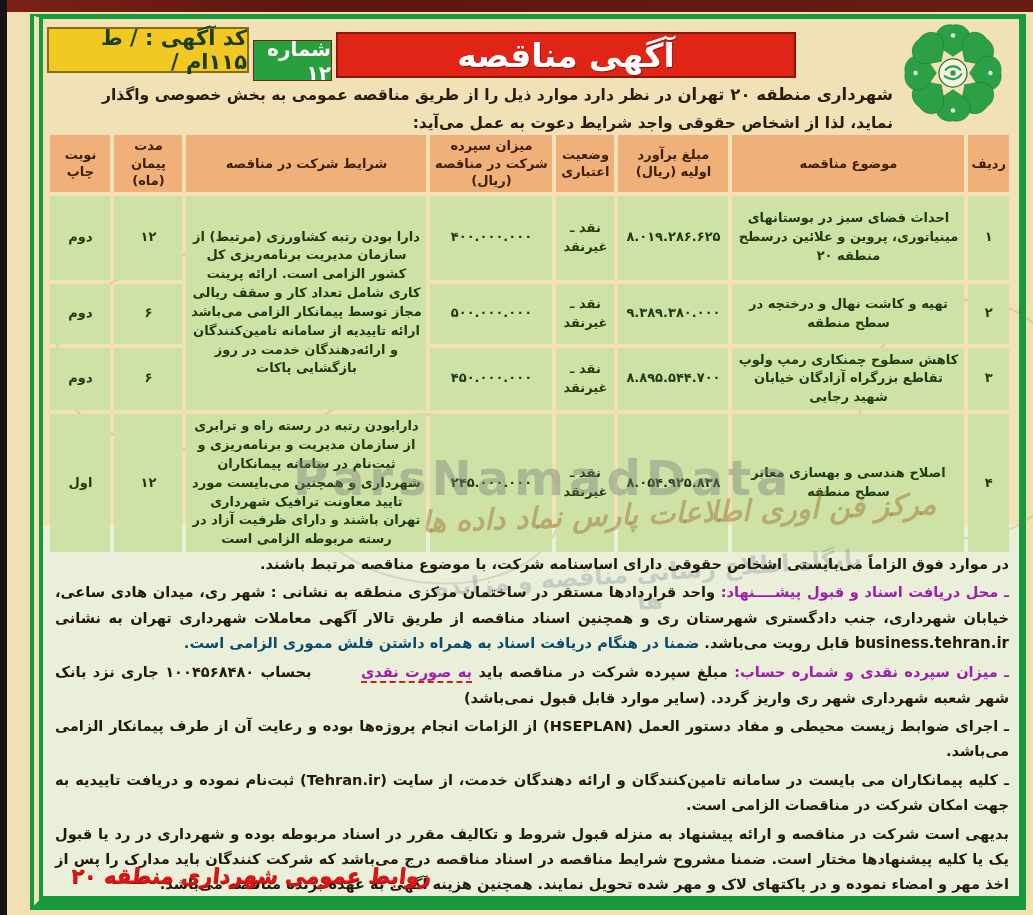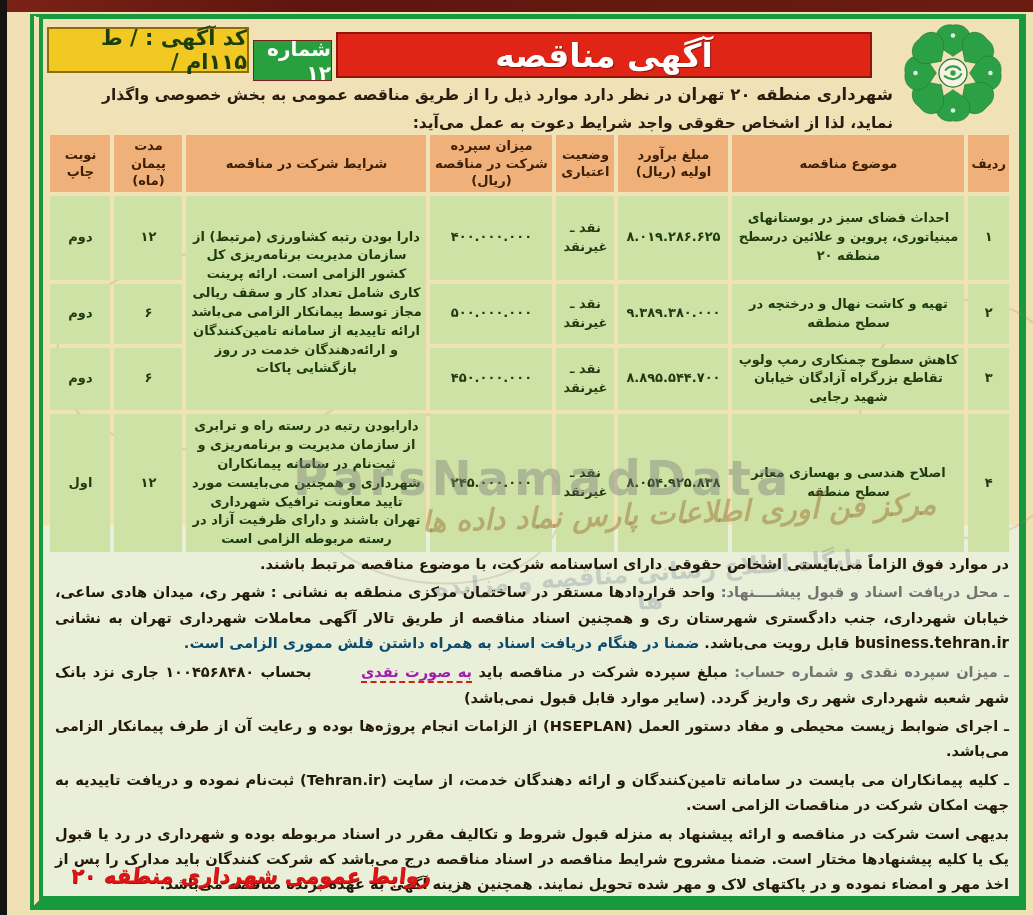--- a/index.html
+++ b/index.html
@@ -26,21 +26,21 @@
   .lower-bg { position:absolute; left:0; right:0; top:506px; bottom:0; background:#e9efd8; }
 
   
   .hdr-box { position:absolute; display:flex; align-items:center; justify-content:center; }
   .code-box { left:4px; top:8px; width:202px; height:46px;
     background:#f2c822; border:2px solid #8a6d0d; color:#1c3d0d;
     font-size:21px; font-weight:800; }
   .number-box { left:210px; top:21px; width:79px; height:41px;
     background:#28a03d; color:#fff; font-size:20px; font-weight:800;
     border:1px solid #7f1d1d; }
-  .title-box { left:293px; top:13px; width:536px; height:46px;
+  .title-box { left:293px; top:13px; width:460px; height:46px;
     background:#e02517; color:#fff; border:2px solid #8e150c;
     font-size:33px; font-weight:800; letter-spacing:3px;
     text-shadow:1px 1px 0 #8e150c; }
   .logo-wrap { position:absolute; right:14px; top:2px; width:104px; height:104px; }
 
   .intro { position:absolute; top:62px; left:12px; right:14px;
     font-size:15.5px; line-height:1.75; text-align:right; color:#2a1c0e; font-weight:600;}
   .logo-spacer { float:right; width:112px; height:50px; }
   .intro b { font-weight:800; font-size:16.5px; }
 
@@ -57,21 +57,21 @@
   }
   td.cell-conditions { font-size:12.5px; padding:4px 6px; }
   tr.r1 td { height:84px; } tr.r2 td { height:60px; }
   tr.r3 td { height:62px; } tr.r4 td { height:120px; }
   td.cell-estimate { font-size:13.5px; letter-spacing:1px; }
 
   
   .notes { position:absolute; top:532px; left:12px; right:10px;
     font-size:14.6px; line-height:1.74; text-align:justify; color:#241a0c; font-weight:600; }
   .notes p { margin-bottom:3px; }
-  .note-label { color:#737373; font-weight:800; }
+  .note-label { color:#a21caf; font-weight:800; }
   .note-strong { font-weight:800; color:#0c4a6e; }
   .note-red { color:#a21caf; font-weight:800; border-bottom:2px dashed #d01f14; padding-bottom:1px;margin-left:43px; }
   .url { font-weight:800; font-size:15px;margin-top:13px; }
 
   .footer-sig { position:absolute; bottom:8px; left:28px;
     color:#e01414; font-size:21px; font-weight:800; transform:skewX(-6deg);
     text-shadow:0.5px 0.5px 0 #8e150c; }
 
   
   .wm-latin { position:absolute; top:431px; left:250px; width:740px;

